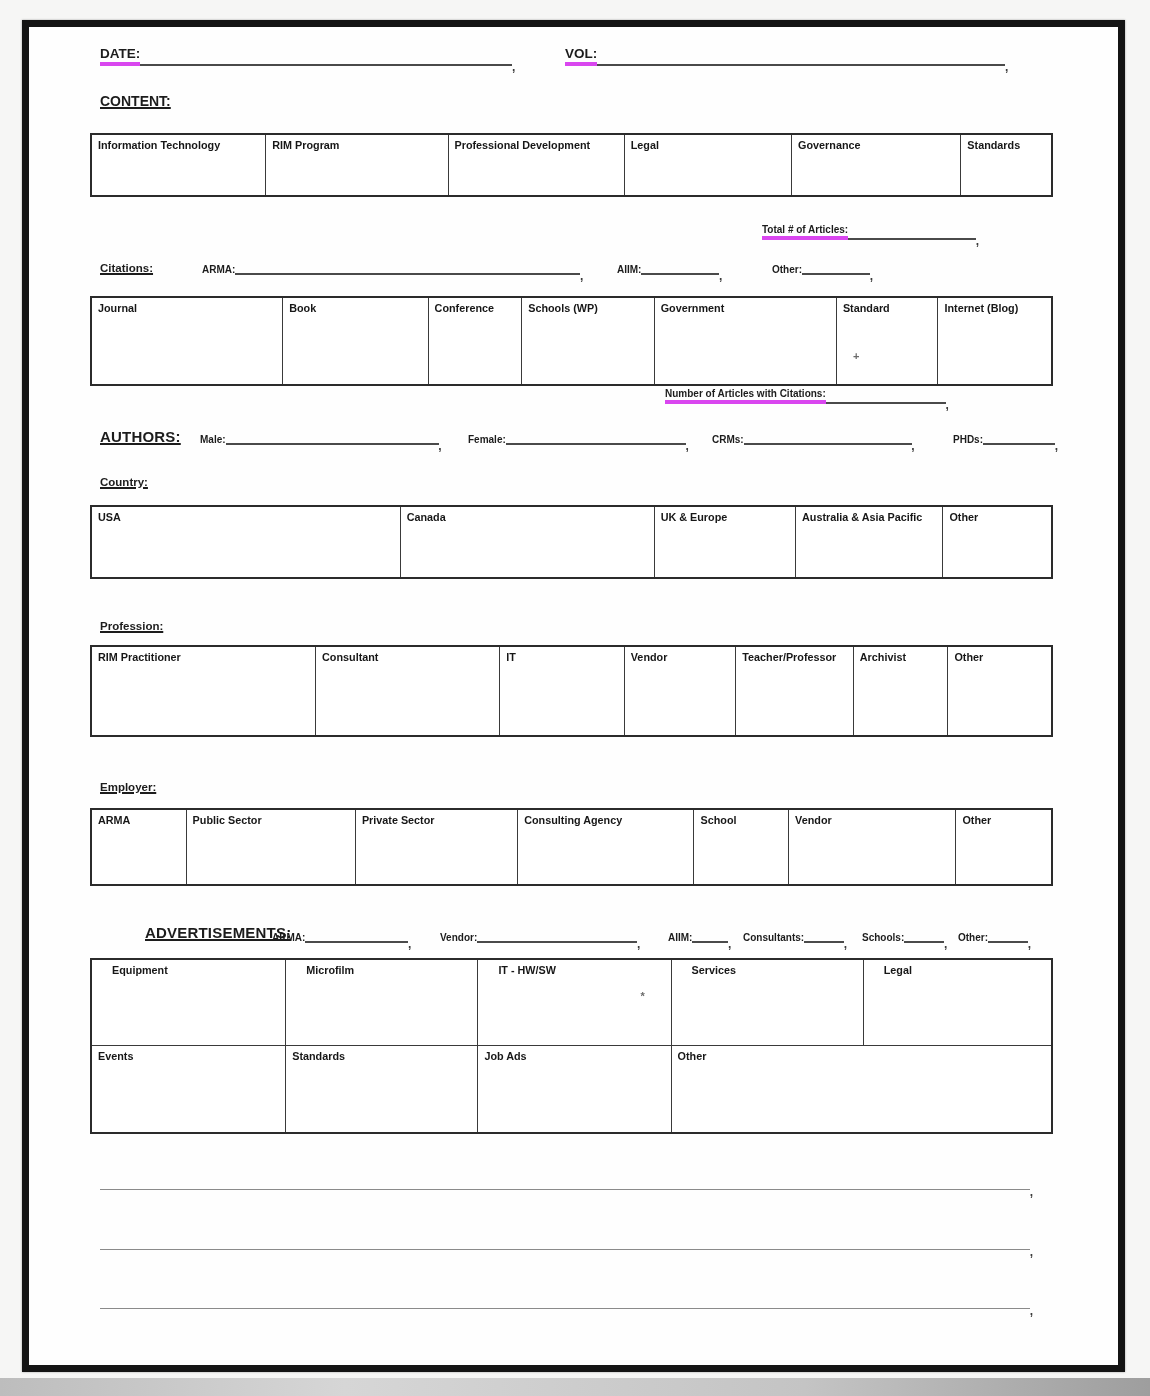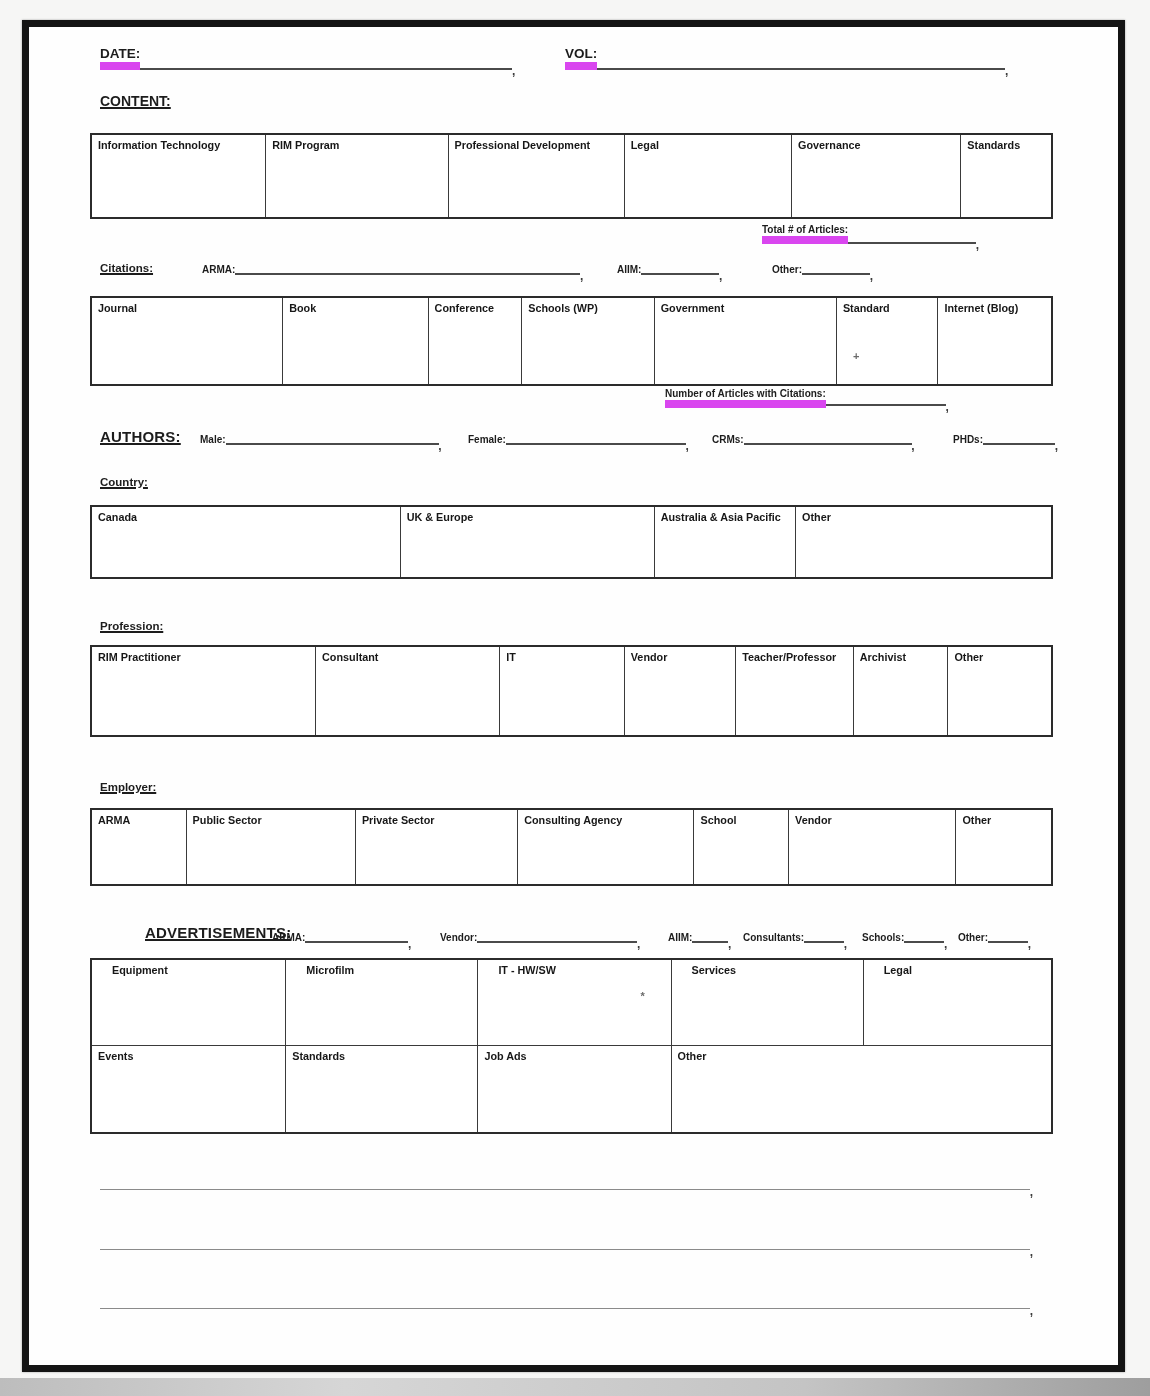--- a/index.html
+++ b/index.html
@@ -30,21 +30,21 @@
   .fgroup{display:inline-flex;align-items:flex-end;}
   .line{
     display:inline-block;position:relative;height:13px;
     border-bottom:2px solid #4a4a4a;vertical-align:baseline;
   }
   .line.thin{border-bottom:1.5px solid #8a8a8a;height:10px;}
   .tick{
     position:absolute;right:-3px;bottom:-9px;
     font-size:12px;font-weight:bold;color:#3c3c3c;line-height:1;
   }
-  .uline-label{border-bottom:8px solid #d946ef;padding-bottom:1px;}
+  .uline-label{border-bottom:4px solid #d946ef;padding-bottom:1px;}
   
   .tbl{
     position:absolute;display:grid;box-sizing:border-box;
     border:2.5px solid #2b2b2b;background:#fff;width:963px;left:90px;
   }
   .cell{
     box-sizing:border-box;border-right:1.6px solid #3a3a3a;
     padding:4px 6px;position:relative;
     font-weight:bold;font-size:10.8px;line-height:1.25;color:#171717;
   }
@@ -72,21 +72,21 @@
 <div class="abs fgroup" style="left:565px;top:46px;">
   <span class="lbl-big uline-label">VOL:</span>
     <span class="line" style="width:408px;">
       <span class="tick">,</span>
     </span>
 </div>
 
 
 <div class="abs h-med" style="left:100px;top:93px;">CONTENT:</div>
 
-<div class="tbl" style="top:133px;height:86px;grid-template-columns:175fr 183fr 177fr 168fr 170fr 90fr;">
+<div class="tbl" style="top:133px;height:64px;grid-template-columns:175fr 183fr 177fr 168fr 170fr 90fr;">
   <div class="cell">
       <span class="hdr">Information Technology</span>
     </div>
   <div class="cell">
       <span class="hdr">RIM Program</span>
     </div>
   <div class="cell">
       <span class="hdr">Professional Development</span>
     </div>
   <div class="cell">
@@ -184,20 +184,23 @@
   <span class="lbl">PHDs:</span>
     <span class="line" style="width:72px;">
       <span class="tick">,</span>
     </span>
 </div>
 
 <div class="abs h-sub" style="left:100px;top:476px;">Country:</div>
 
 <div class="tbl" style="top:505px;height:74px;grid-template-columns:310fr 255fr 142fr 148fr 108fr;">
   <div class="cell">
+      <span class="hdr">USA</span>
+    </div>
+  <div class="cell">
       <span class="hdr">Canada</span>
     </div>
   <div class="cell">
       <span class="hdr">UK &amp; Europe</span>
     </div>
   <div class="cell">
       <span class="hdr">Australia &amp; Asia Pacific</span>
     </div>
   <div class="cell last">
       <span class="hdr">Other</span>

